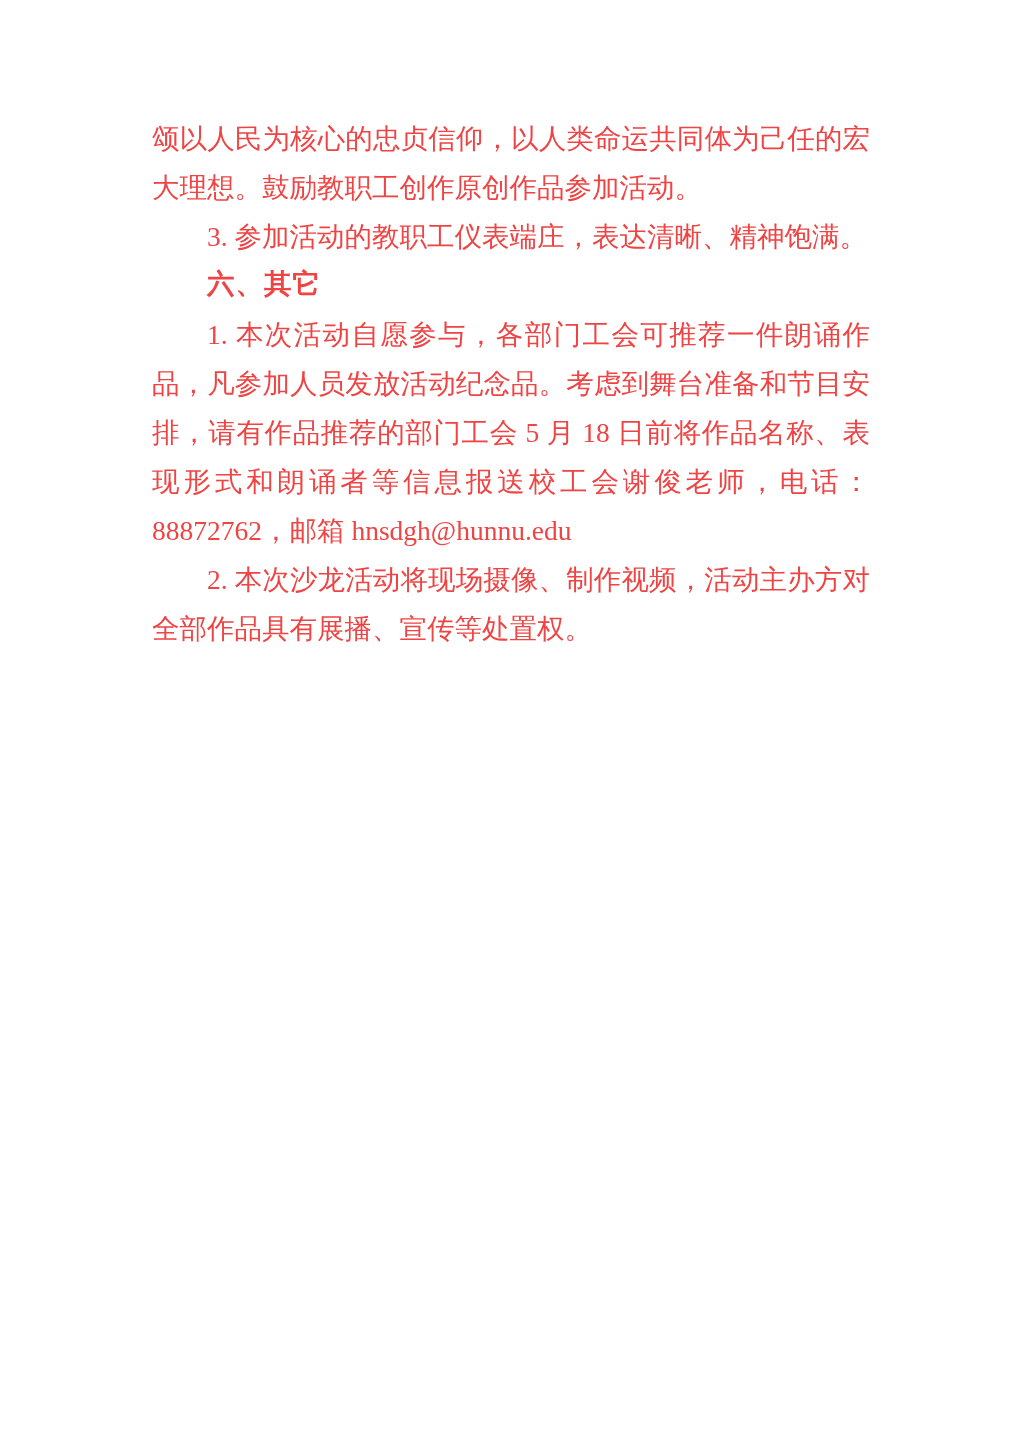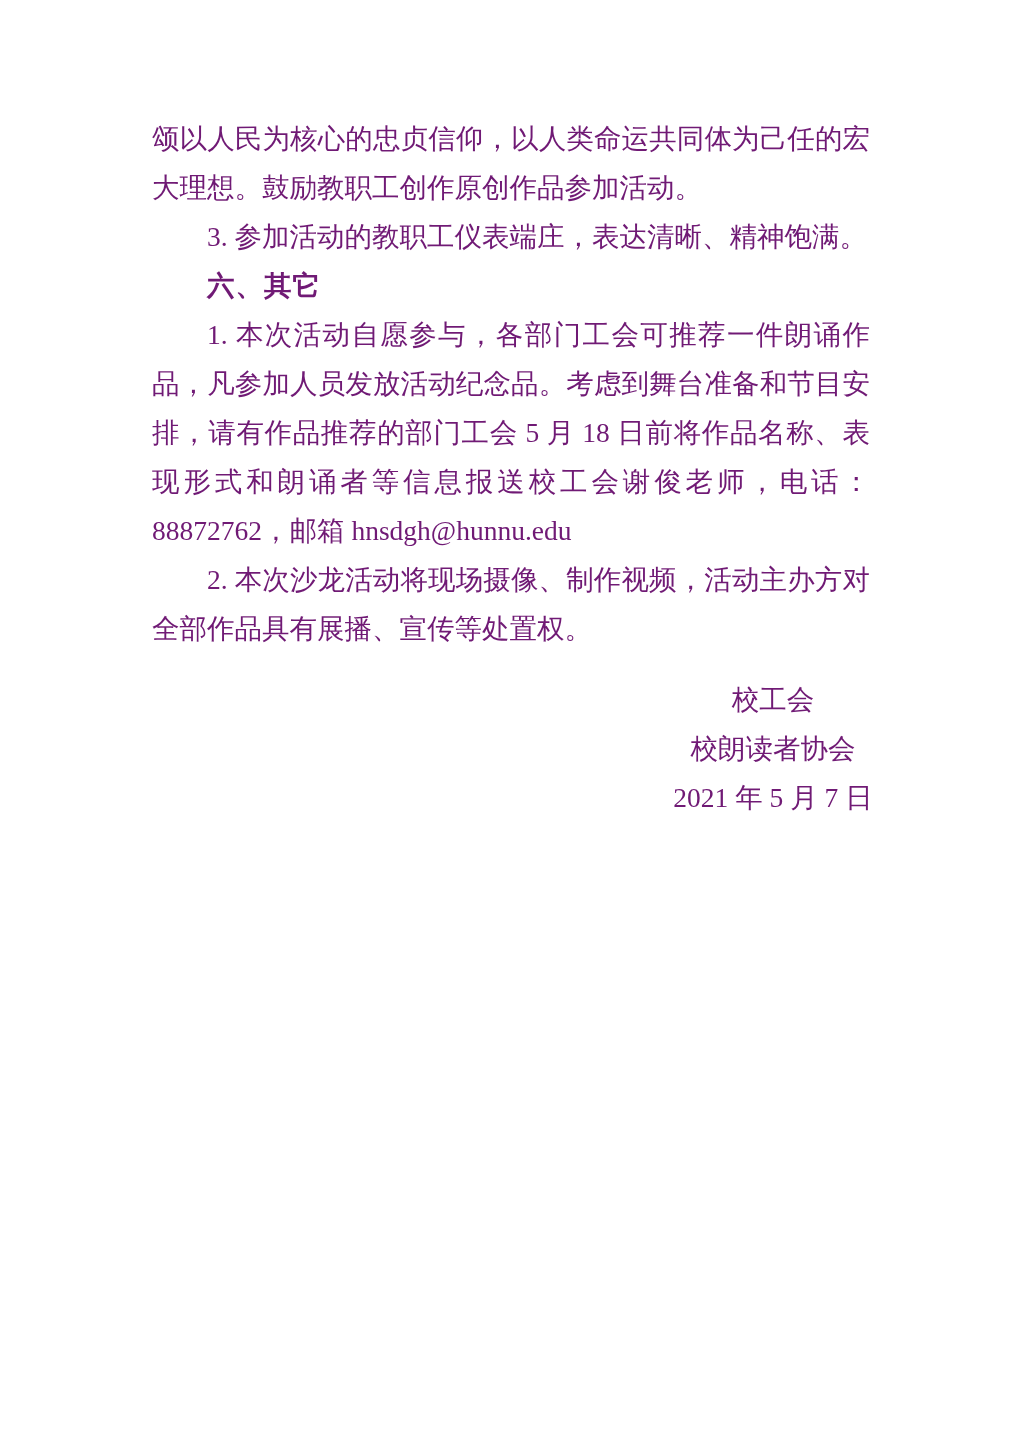--- a/index.html
+++ b/index.html
@@ -22,33 +22,33 @@
     background: #ffffff;
   }
   .content {
     position: absolute;
     left: 152px;
     top: 114px;
     width: 718px;
     font-family: "Liberation Serif", "DejaVu Serif", serif;
     font-size: 27.5px;
     line-height: 49px;
-    color: #701a75;
+    color: #ef4444;
     text-align: justify;
     text-justify: inter-character;
   }
   .para {
     margin: 0;
     text-indent: 2em;
   }
   .para.no-indent {
     text-indent: 0;
   }
   .para.heading {
-    font-family: Liberation Sans, sans-serif;
+    font-family: Liberation Mono, monospace;
     font-weight: 700;
     text-align: left;
     letter-spacing: 1px;
   }
   .signature {
     margin-top: 22px;
     margin-left: 455px;
     width: 332px;
     text-align: center;
   }
@@ -61,19 +61,14 @@
 <body>
 
 <div class="page">
   <div class="content">
     <p class="para no-indent">颂以人民为核心的忠贞信仰，以人类命运共同体为己任的宏大理想。鼓励教职工创作原创作品参加活动。</p>
     <p class="para">3. 参加活动的教职工仪表端庄，表达清晰、精神饱满。</p>
     <p class="para heading">六、其它</p>
     <p class="para">1. 本次活动自愿参与，各部门工会可推荐一件朗诵作品，凡参加人员发放活动纪念品。考虑到舞台准备和节目安排，请有作品推荐的部门工会 5 月 18 日前将作品名称、表现形式和朗诵者等信息报送校工会谢俊老师，电话：88872762，邮箱 hnsdgh@hunnu.edu</p>
     <p class="para">2. 本次沙龙活动将现场摄像、制作视频，活动主办方对全部作品具有展播、宣传等处置权。</p>
 
-    <div class="signature">
-      <div class="sig-line">校工会</div>
-      <div class="sig-line">校朗读者协会</div>
-      <div class="sig-line">2021 年 5 月 7 日</div>
-    </div>
   </div>
 </div>
 
 </body></html>

